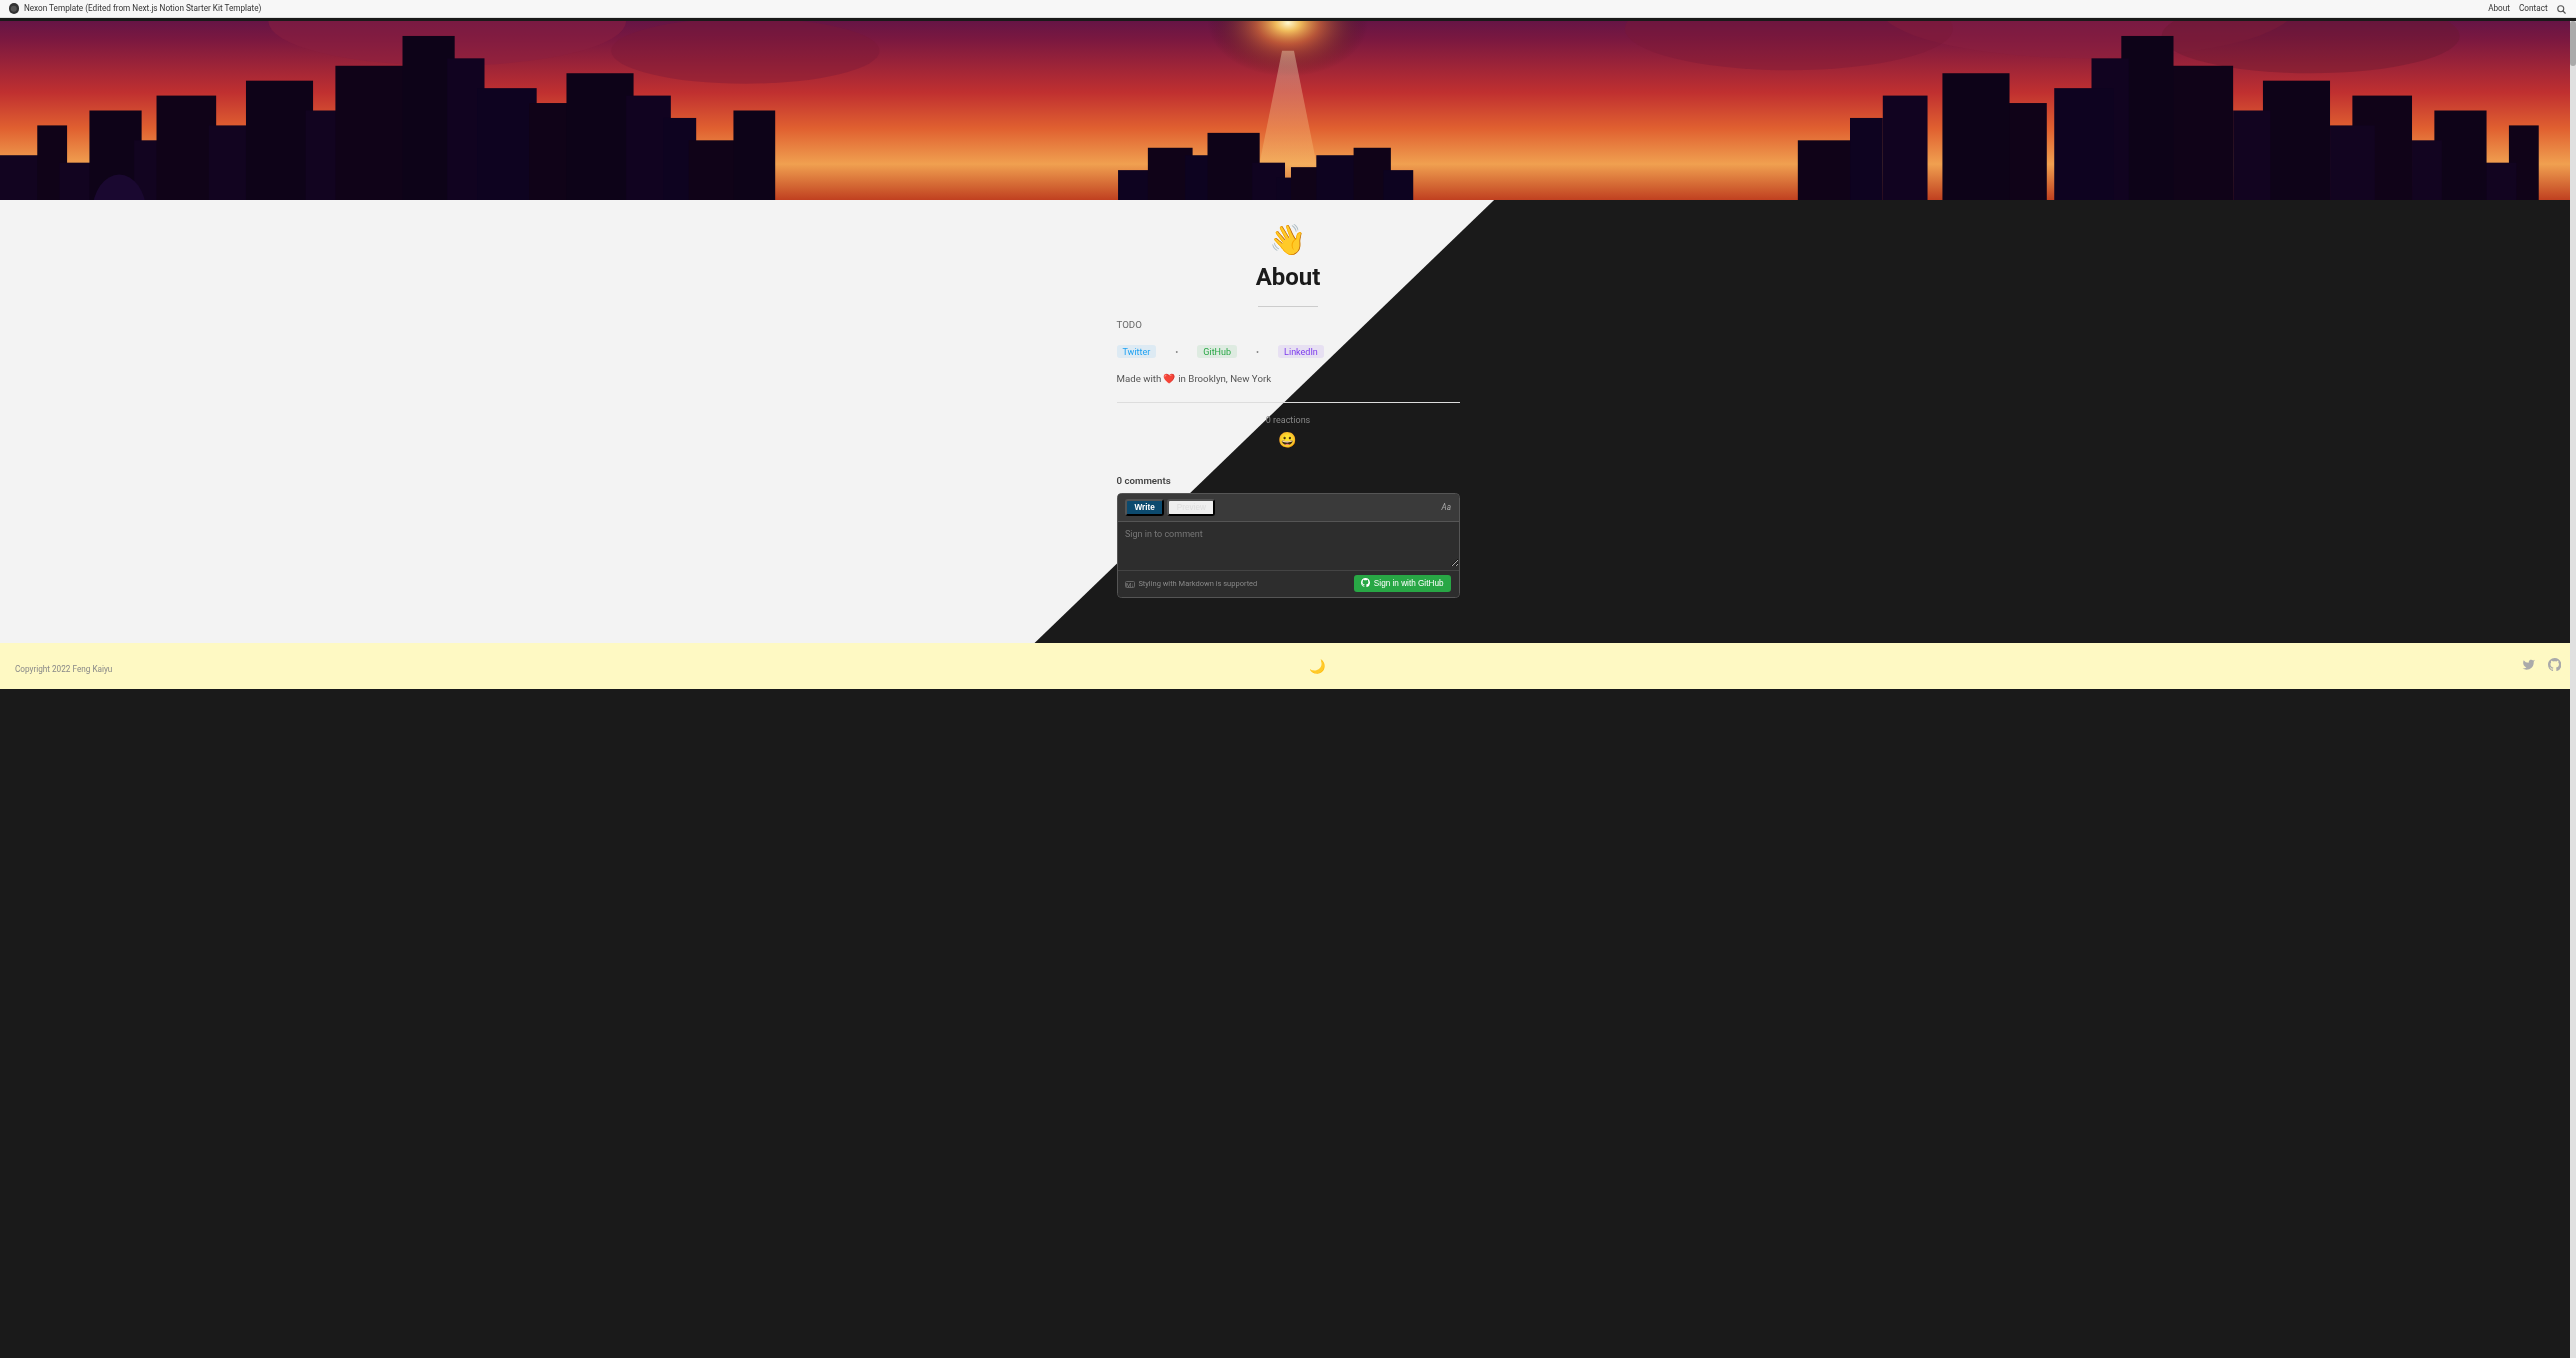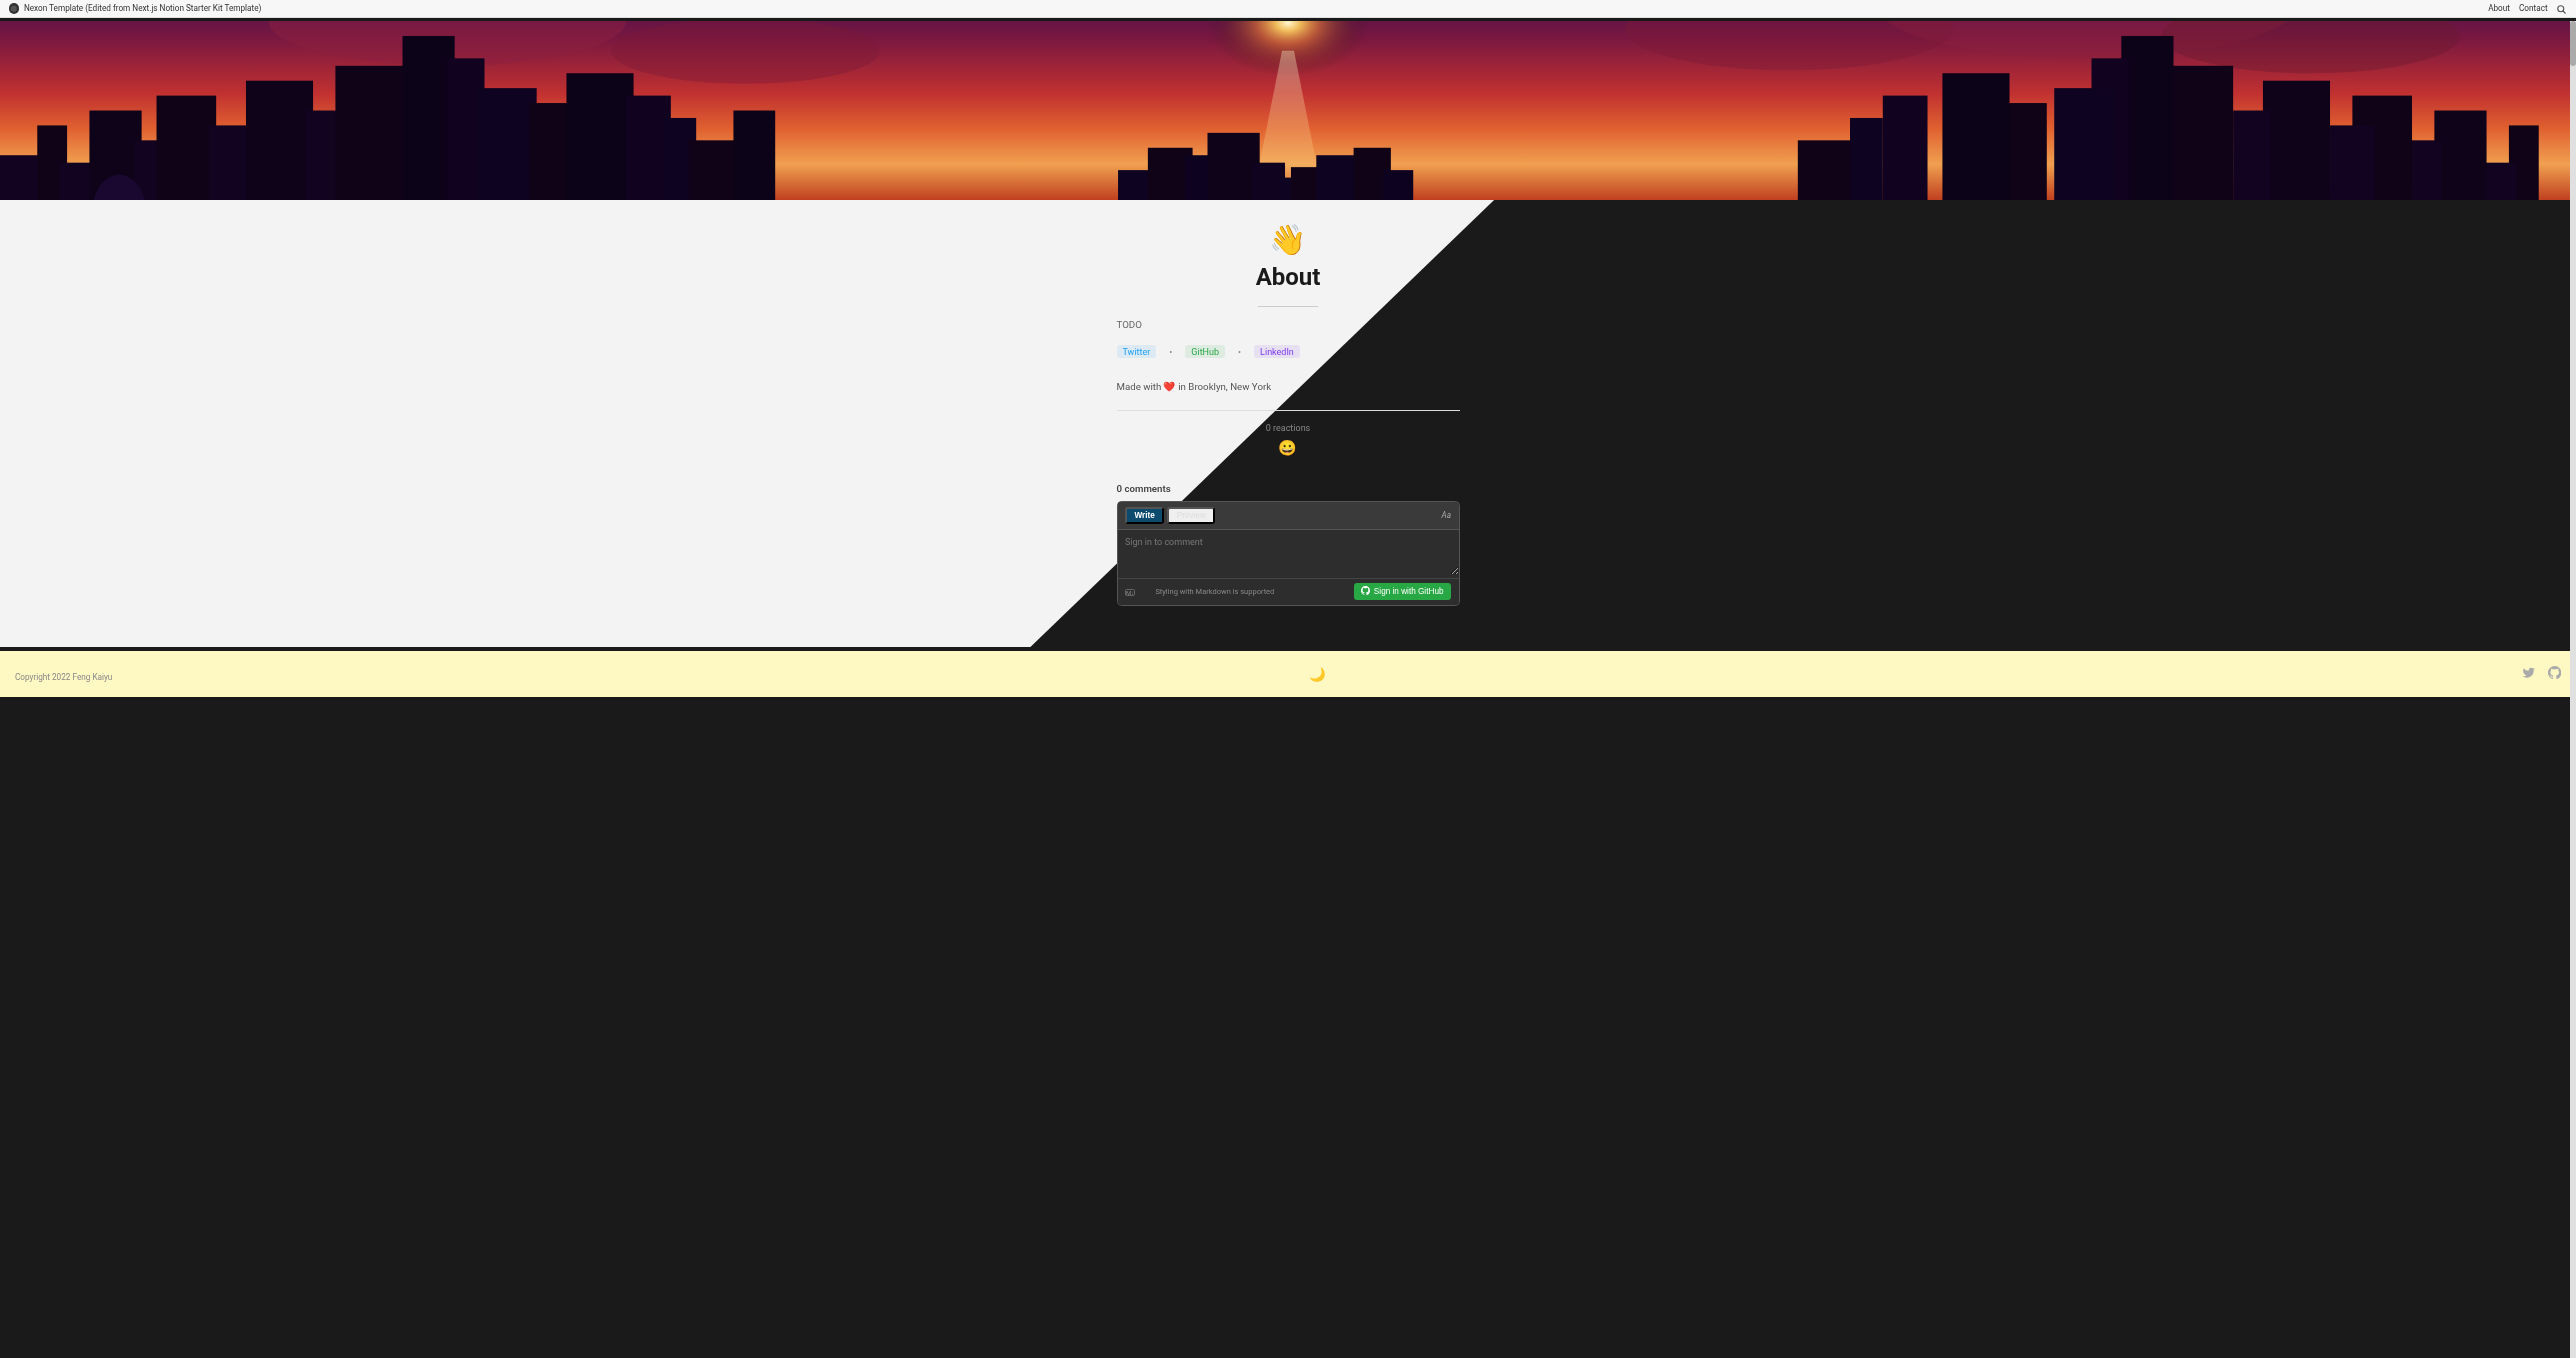--- a/index.html
+++ b/index.html
@@ -178,22 +178,22 @@
 
     .todo-text {
       font-size: 9.7px;
       color: #666;
       margin-bottom: 15px;
     }
 
     .social-links {
       display: flex;
       align-items: center;
-      gap: 13px;
-      margin-bottom: 23px;
+      gap: 19px;
+      margin-bottom: 15px;
       flex-wrap: wrap;
     }
 
     .social-link {
       font-size: 9px;
       padding: 1.5px 6px;
       border-radius: 3px;
       text-decoration: none;
       cursor: pointer;
     }
@@ -330,21 +330,21 @@
       align-items: center;
       justify-content: space-between;
       padding: 4.5px 7.5px;
       background: #2d2d2d;
       border-top: 0.7px solid #444;
     }
 
     .markdown-info {
       display: flex;
       align-items: flex-end;
-      gap: 20px;
+      gap: 3px;
       font-size: 7.5px;
       color: #888;
     }
 
     .md-icon {
       width: 10.4px;
       height: 7.5px;
       border: 0.7px solid #666;
       border-radius: 1.5px;
       display: flex;

